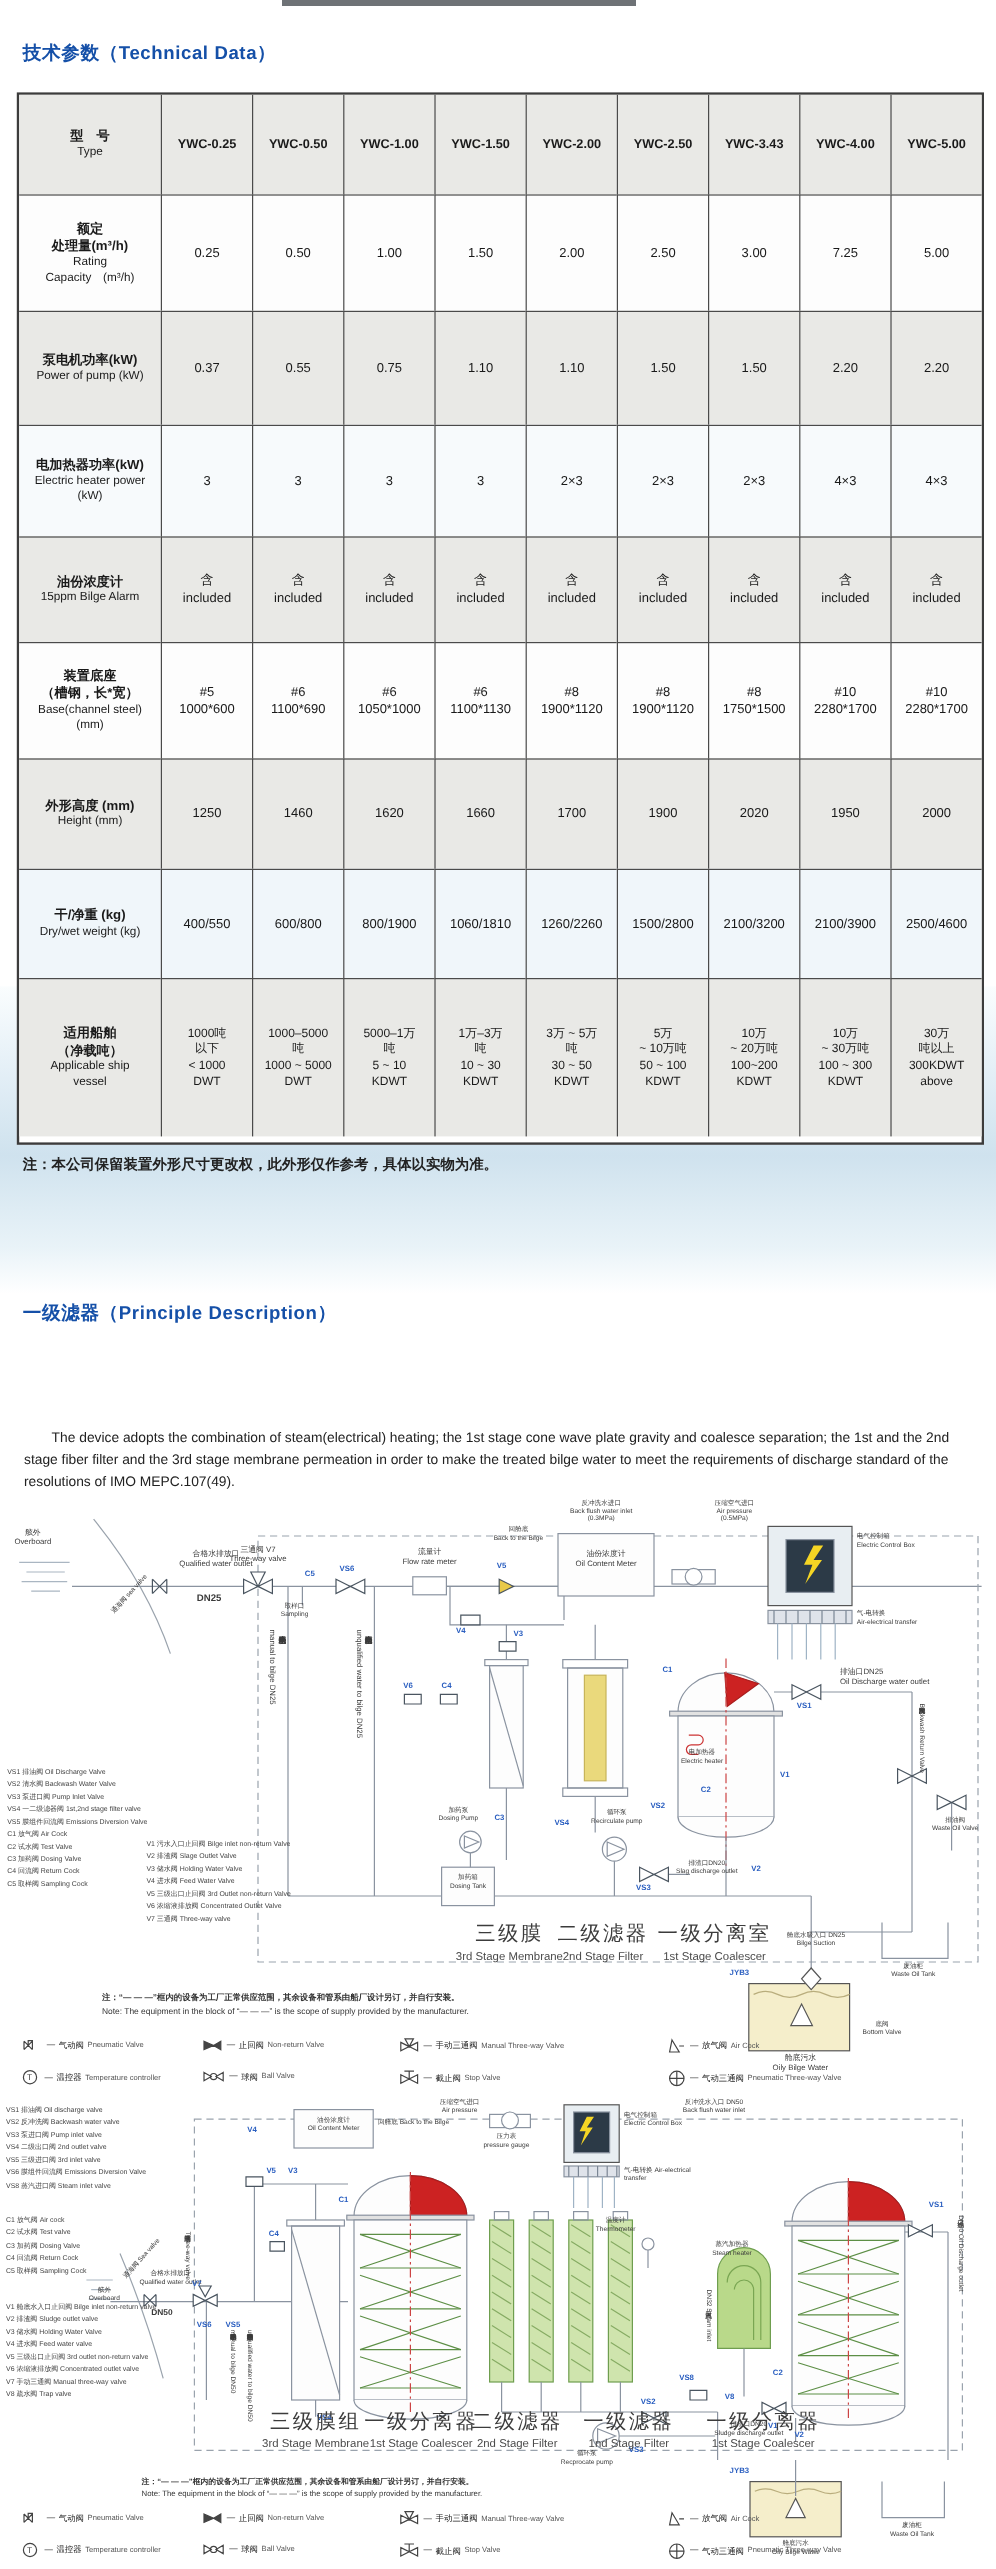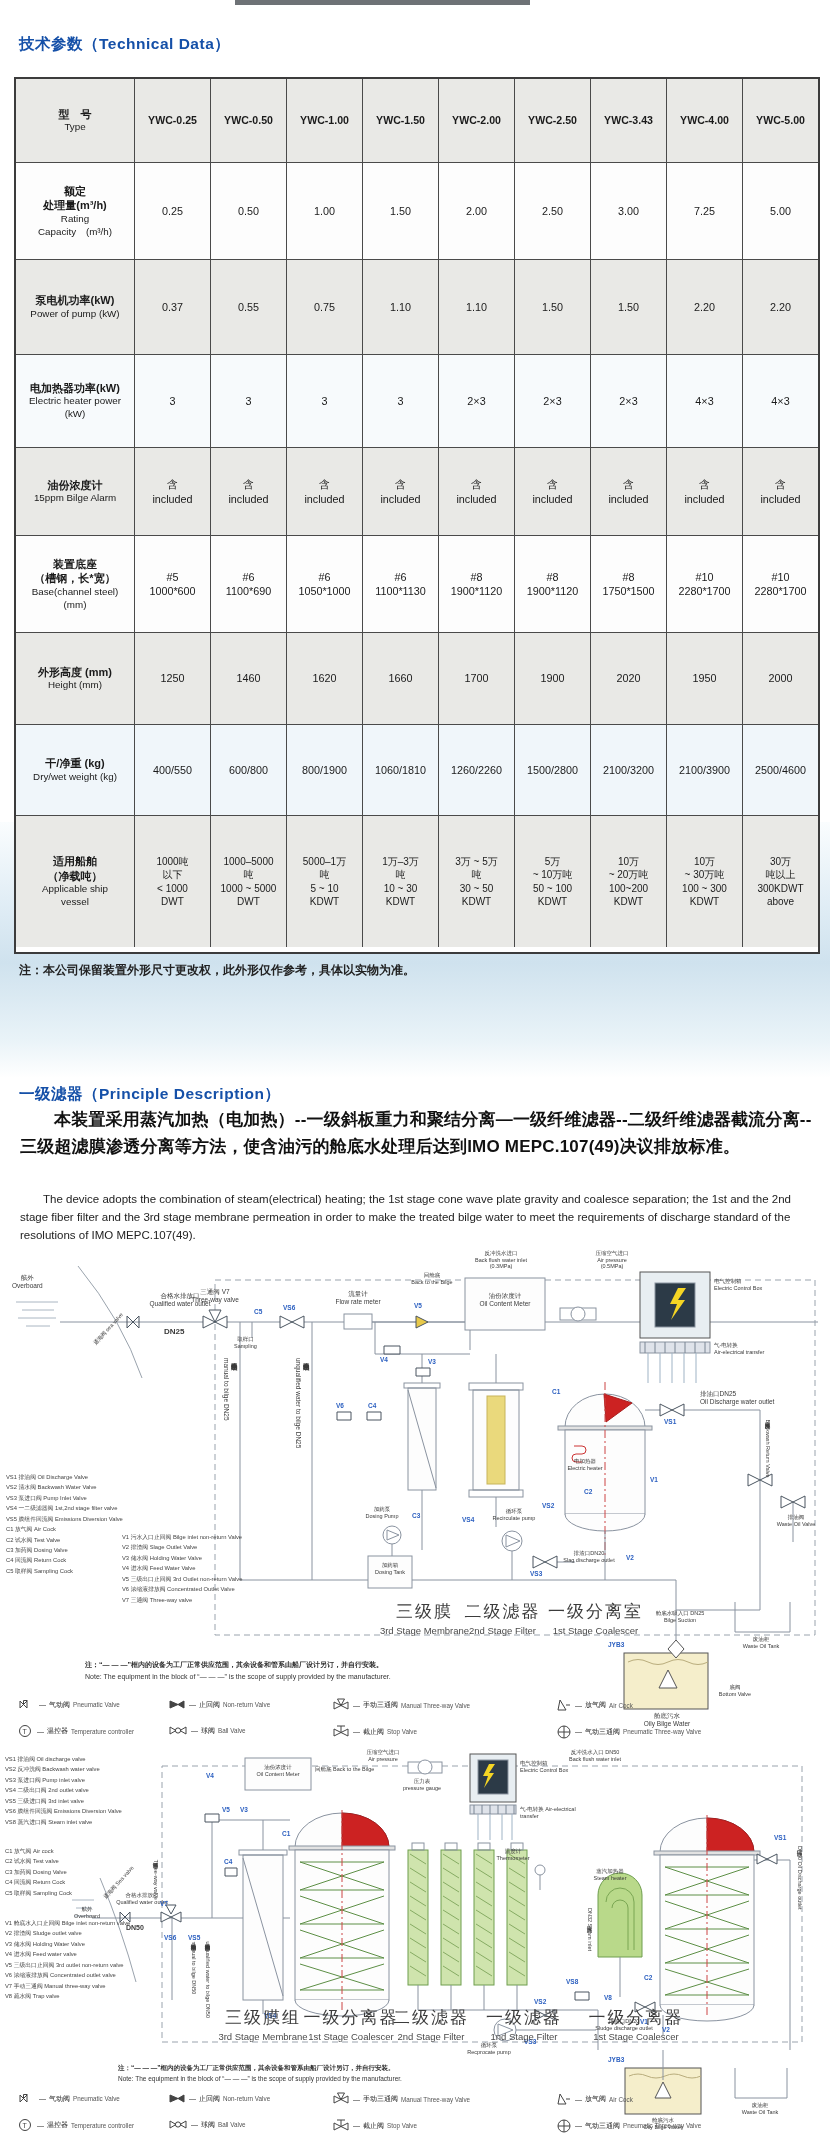--- a/index.html
+++ b/index.html
@@ -237,21 +237,20 @@
       <div class="tc v">30万
 吨以上
 300KDWT
 above</div>
     </div>
   </div>
 
   <div class="note-zh">注：本公司保留装置外形尺寸更改权，此外形仅作参考，具体以实物为准。</div>
 
   <div class="sec-title" style="left:19px;top:1084px;">一级滤器（Principle Description）</div>
-  <div class="pzh">本装置采用蒸汽加热（电加热）--一级斜板重力和聚结分离—一级纤维滤器--二级纤维滤器截流分离--三级超滤膜渗透分离等方法，使含油污的舱底水处理后达到IMO MEPC.107(49)决议排放标准。</div>
   <div class="pen">The device adopts the combination of steam(electrical) heating; the 1st stage cone wave plate gravity and coalesce separation; the 1st and the 2nd stage fiber filter and the 3rd stage membrane permeation in order to make the treated bilge water to meet the requirements of discharge standard of the resolutions of IMO MEPC.107(49).</div>
 
   <div class="diag" style="top:1250px;height:500px;">
     <svg width="830" height="500" viewBox="0 0 830 500">
       <g stroke="#8a93a0" stroke-width="1" fill="none">
 
         <path d="M78,16 Q122,70 142,128" stroke="#9aa3ad"></path>
         <path d="M16,52 h42 M22,60 h32 M18,68 h38 M26,76 h24" stroke="#aab6c2"></path>
 
         <path d="M60,72 H818"></path>

